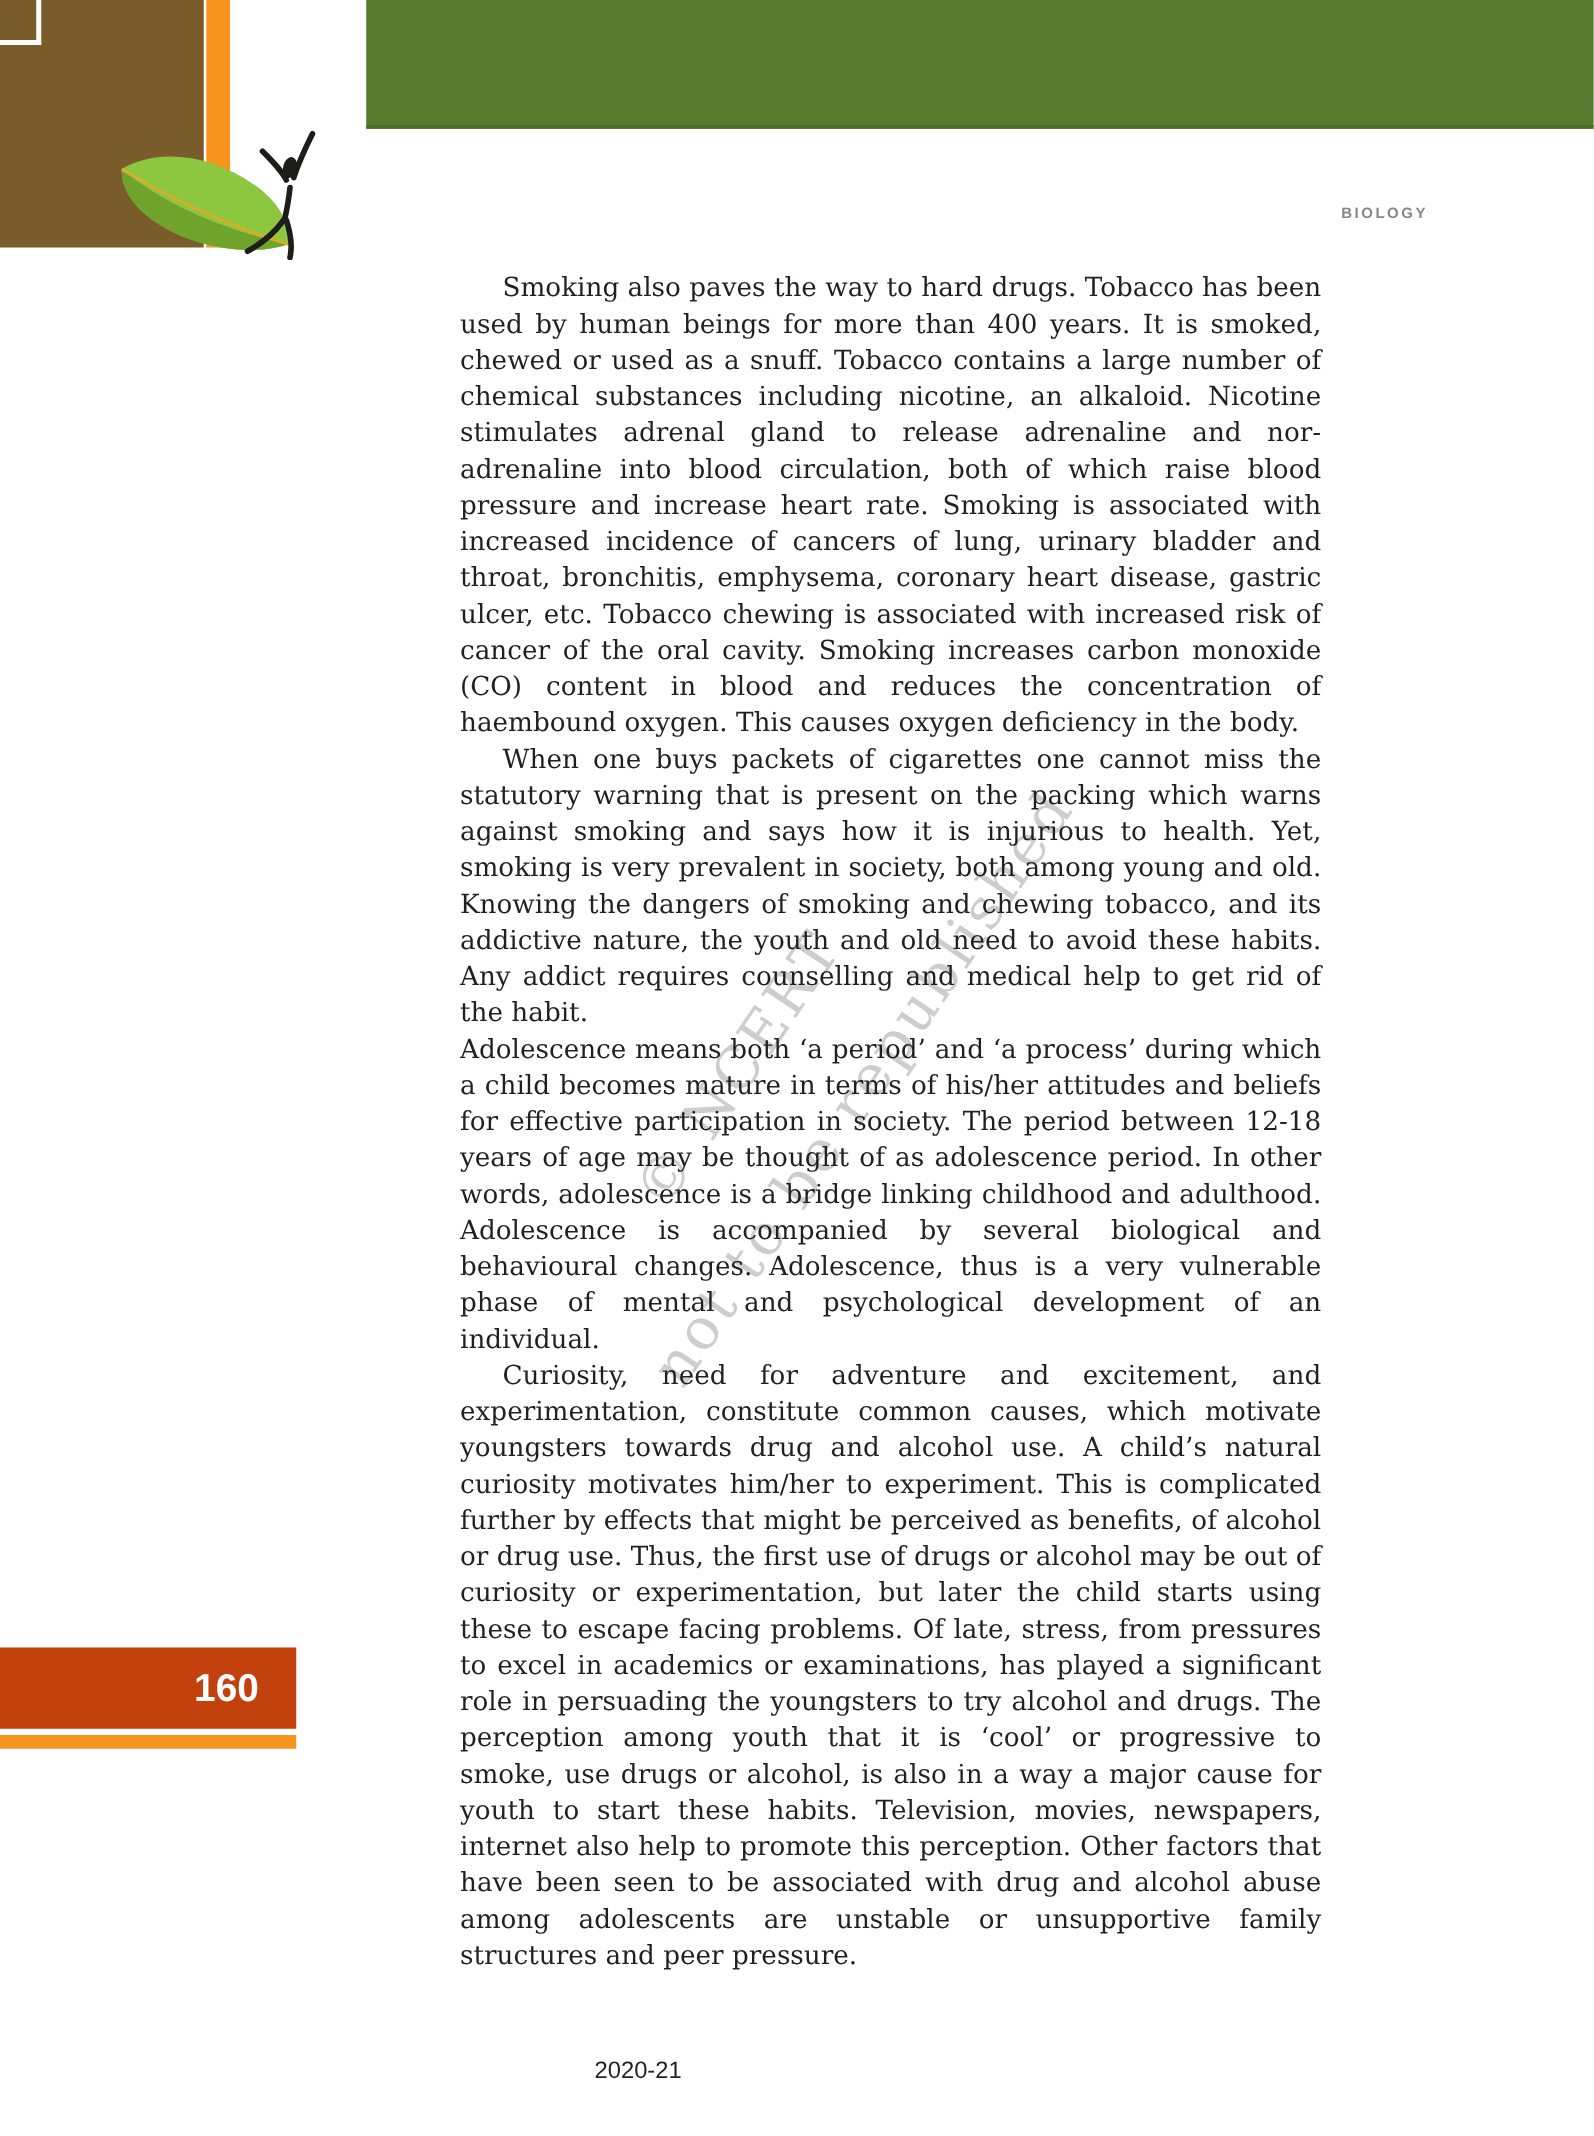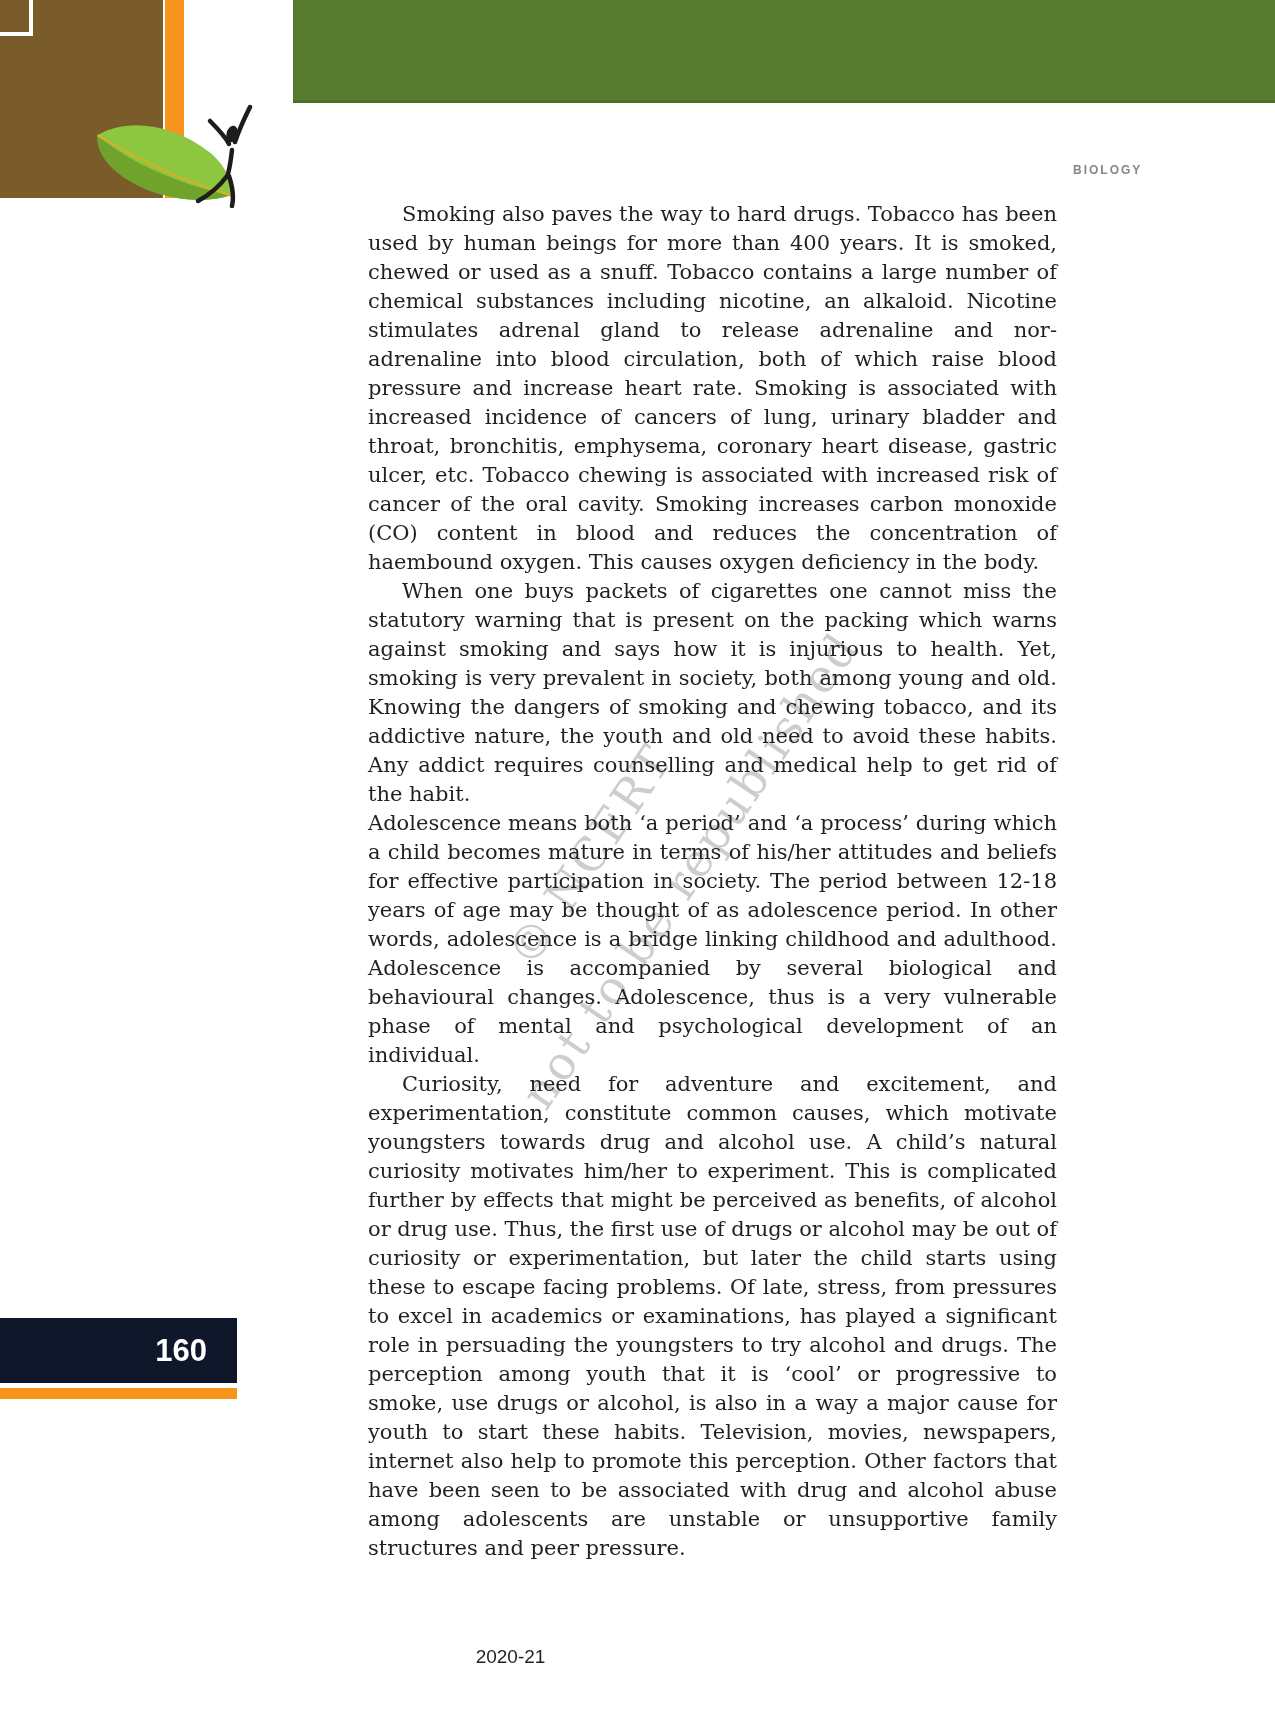--- a/index.html
+++ b/index.html
@@ -29,32 +29,32 @@
   }
   
   .wm{
     position:absolute;font-family:"DejaVu Serif",serif;color:rgba(90,90,90,0.30);
     white-space:nowrap;z-index:0;letter-spacing:3px;
   }
   .wm1{left:590px;top:855px;font-size:46px;transform:translate(-50%,-50%) rotate(-56deg);}
   .wm2{left:690px;top:870px;font-size:46px;transform:translate(-50%,-50%) rotate(-56deg);}
   
   .text-col{
-    position:absolute;left:368px;top:200px;width:689px;z-index:1;
+    position:absolute;left:368px;top:216px;width:689px;z-index:1;
     color:#231f20;font-size:21px;line-height:29px;text-align:justify;
   }
   .text-col p{margin:0;}
   .p-indent{text-indent:34px;}
   .section-heading{
     margin:28px 0 18px 0;font-size:23px;font-weight:bold;color:#58585a;
     text-align:left;line-height:28px;
   }
   
   .pagenum-box{
-    position:absolute;left:0;top:1318px;width:237px;height:65px;background:#0f172a;
+    position:absolute;left:0;top:1318px;width:237px;height:65px;background:#c2410c;
     display:flex;align-items:center;justify-content:flex-end;padding-right:30px;
     box-sizing:border-box;
   }
   .pagenum-box span{
     font-family:"Liberation Sans",sans-serif;font-size:31px;font-weight:bold;color:#ffffff;
   }
   .pagenum-strip{
     position:absolute;left:0;top:1388px;width:237px;height:11px;background:#f7941d;
   }
   

